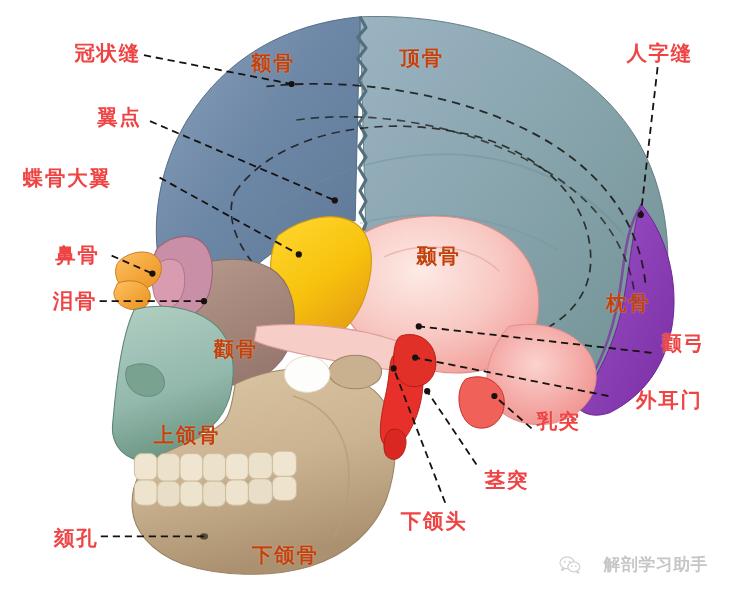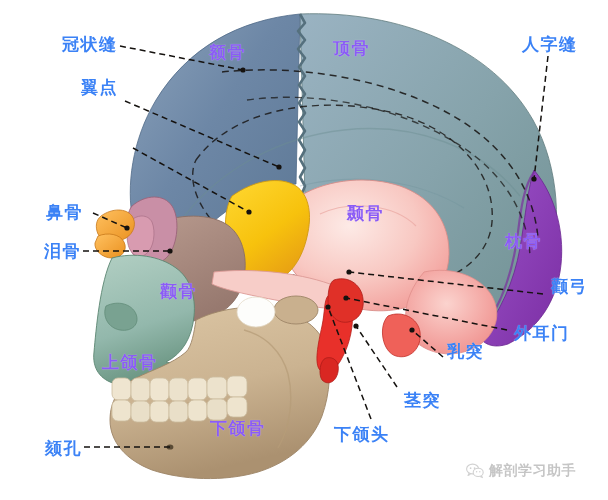--- a/index.html
+++ b/index.html
@@ -11,33 +11,33 @@
     position:relative;
   }
   #stage{position:absolute;inset:0;width:608px;height:500px;}
   svg#skull{position:absolute;left:0;top:0;width:608px;height:500px;}
 
   .lbl{
     position:absolute;
     font-family:"Liberation Serif","DejaVu Serif",serif;
     font-size:17px;
     font-weight:700;
-    color:#3b82f6;
+    color:#ef4444;
     white-space:nowrap;
     letter-spacing:1.5px;
     line-height:1;
     text-shadow:0 0 1px rgba(255,255,255,.55);
   }
-  .lbl.onskull{ color:#8b5cf6;text-align:right; }
+  .lbl.onskull{ color:#c2410c;text-align:right; }
 
   
   #watermark{
     position:absolute;
     left:466px;top:462px;
-    display:flex;align-items:center;gap:5px;
+    display:flex;align-items:center;gap:19px;
     opacity:.40;
   }
   #watermark .wm-text{
     font-family:"Liberation Sans","DejaVu Sans",sans-serif;
     font-size:14px;font-weight:700;color:#6f6f6f;letter-spacing:.5px;
   }
 </style>
 </head>
 <body>
 
@@ -228,33 +228,34 @@
       <circle cx="412" cy="330" r="2.6"></circle>
       <circle cx="356" cy="326" r="2.6"></circle>
       <circle cx="328" cy="307" r="2.6"></circle>
     </g>
   </svg>
 
   <div class="lbl" style="left:62px;top:36px">冠状缝</div>
   <div class="lbl onskull" style="left:209px;top:44px">额骨</div>
   <div class="lbl onskull" style="left:333px;top:40px">顶骨</div>
   <div class="lbl" style="left:522px;top:36px">人字缝</div>
-  <div class="lbl" style="left:81px;top:79px">翼点</div>
+  <div class="lbl" style="left:81px;top:89px">翼点</div>
+  <div class="lbl" style="left:19px;top:140px">蝶骨大翼</div>
   <div class="lbl" style="left:46px;top:204px">鼻骨</div>
   <div class="lbl onskull" style="left:347px;top:205px">颞骨</div>
   <div class="lbl" style="left:44px;top:243px">泪骨</div>
-  <div class="lbl onskull" style="left:505px;top:233px">枕骨</div>
-  <div class="lbl onskull" style="left:160px;top:283px">颧骨</div>
+  <div class="lbl onskull" style="left:505px;top:244px">枕骨</div>
+  <div class="lbl onskull" style="left:178px;top:283px">颧骨</div>
   <div class="lbl" style="left:551px;top:278px">颧弓</div>
-  <div class="lbl" style="left:514px;top:325px">外耳门</div>
-  <div class="lbl onskull" style="left:102px;top:354px">上颌骨</div>
+  <div class="lbl" style="left:530px;top:325px">外耳门</div>
+  <div class="lbl onskull" style="left:128px;top:354px">上颌骨</div>
   <div class="lbl" style="left:447px;top:343px">乳突</div>
   <div class="lbl" style="left:404px;top:392px">茎突</div>
   <div class="lbl" style="left:334px;top:426px">下颌头</div>
-  <div class="lbl onskull" style="left:210px;top:420px">下颌骨</div>
+  <div class="lbl onskull" style="left:210px;top:454px">下颌骨</div>
   <div class="lbl" style="left:45px;top:440px">颏孔</div>
 
   <div id="watermark">
     <svg width="18" height="16" viewBox="0 0 18 16">
       <ellipse cx="6.6" cy="6" rx="6" ry="4.9" fill="none" stroke="#8d8d8d" stroke-width="1.1"></ellipse>
       <path d="M3,10.2 L2,12.4 L4.4,11.2" fill="none" stroke="#8d8d8d" stroke-width="1.1" stroke-linejoin="round"></path>
       <circle cx="4.6" cy="5.2" r="0.85" fill="#8d8d8d"></circle>
       <circle cx="8.6" cy="5.2" r="0.85" fill="#8d8d8d"></circle>
       <ellipse cx="12.2" cy="9.4" rx="5" ry="4.1" fill="#ffffff" stroke="#8d8d8d" stroke-width="1.1"></ellipse>
       <path d="M15.4,12.8 L16.4,14.6 L14.2,13.6" fill="none" stroke="#8d8d8d" stroke-width="1.1" stroke-linejoin="round"></path>

